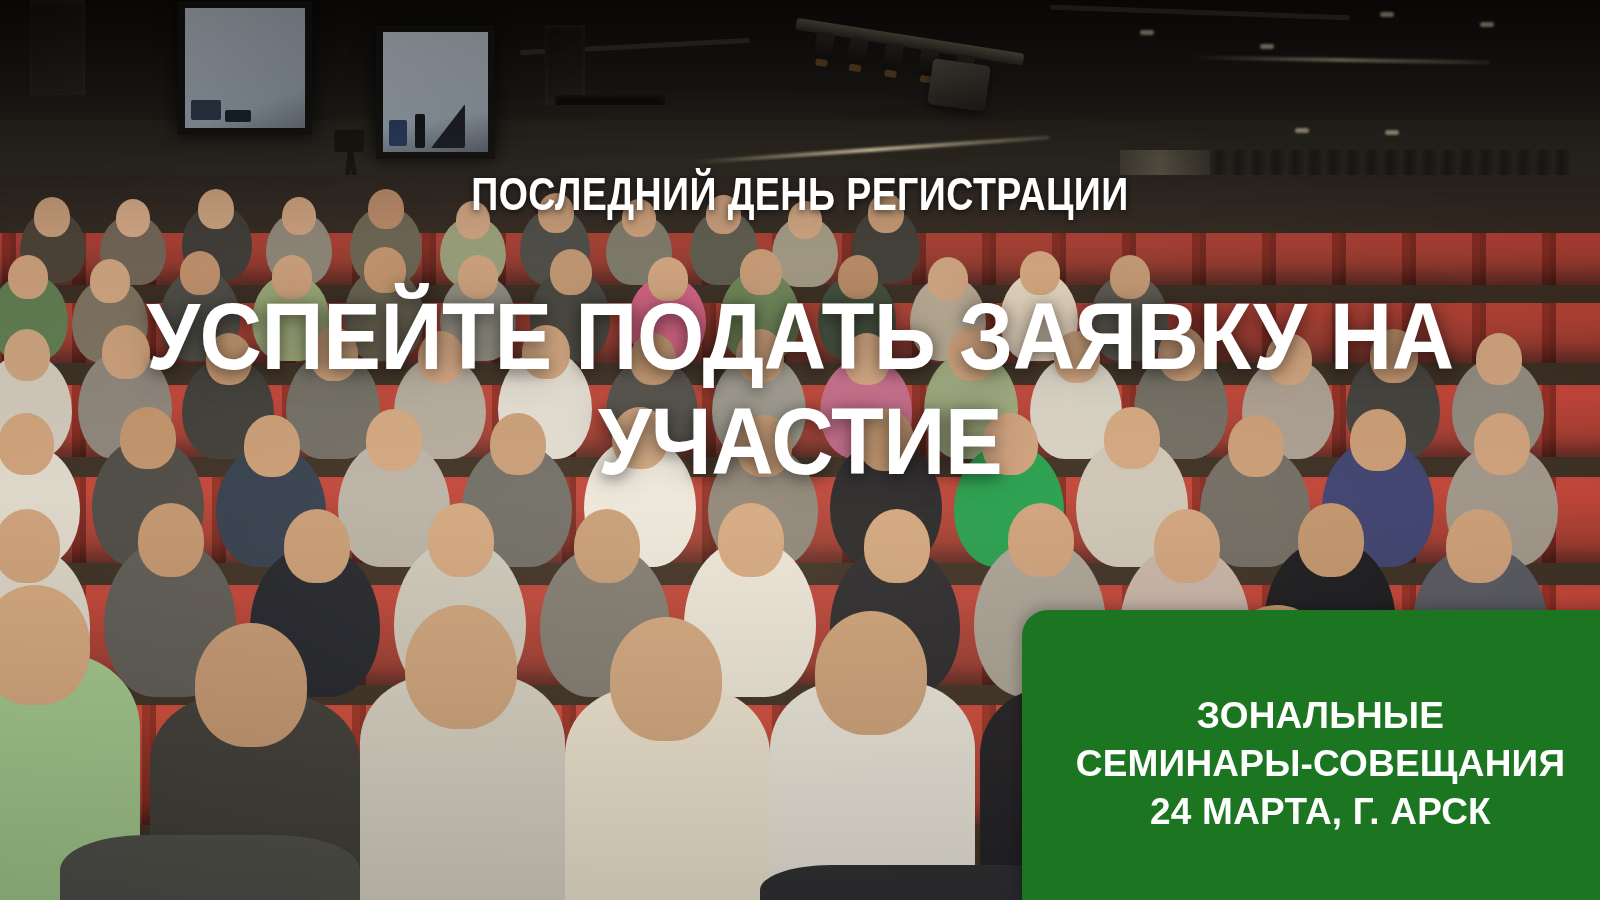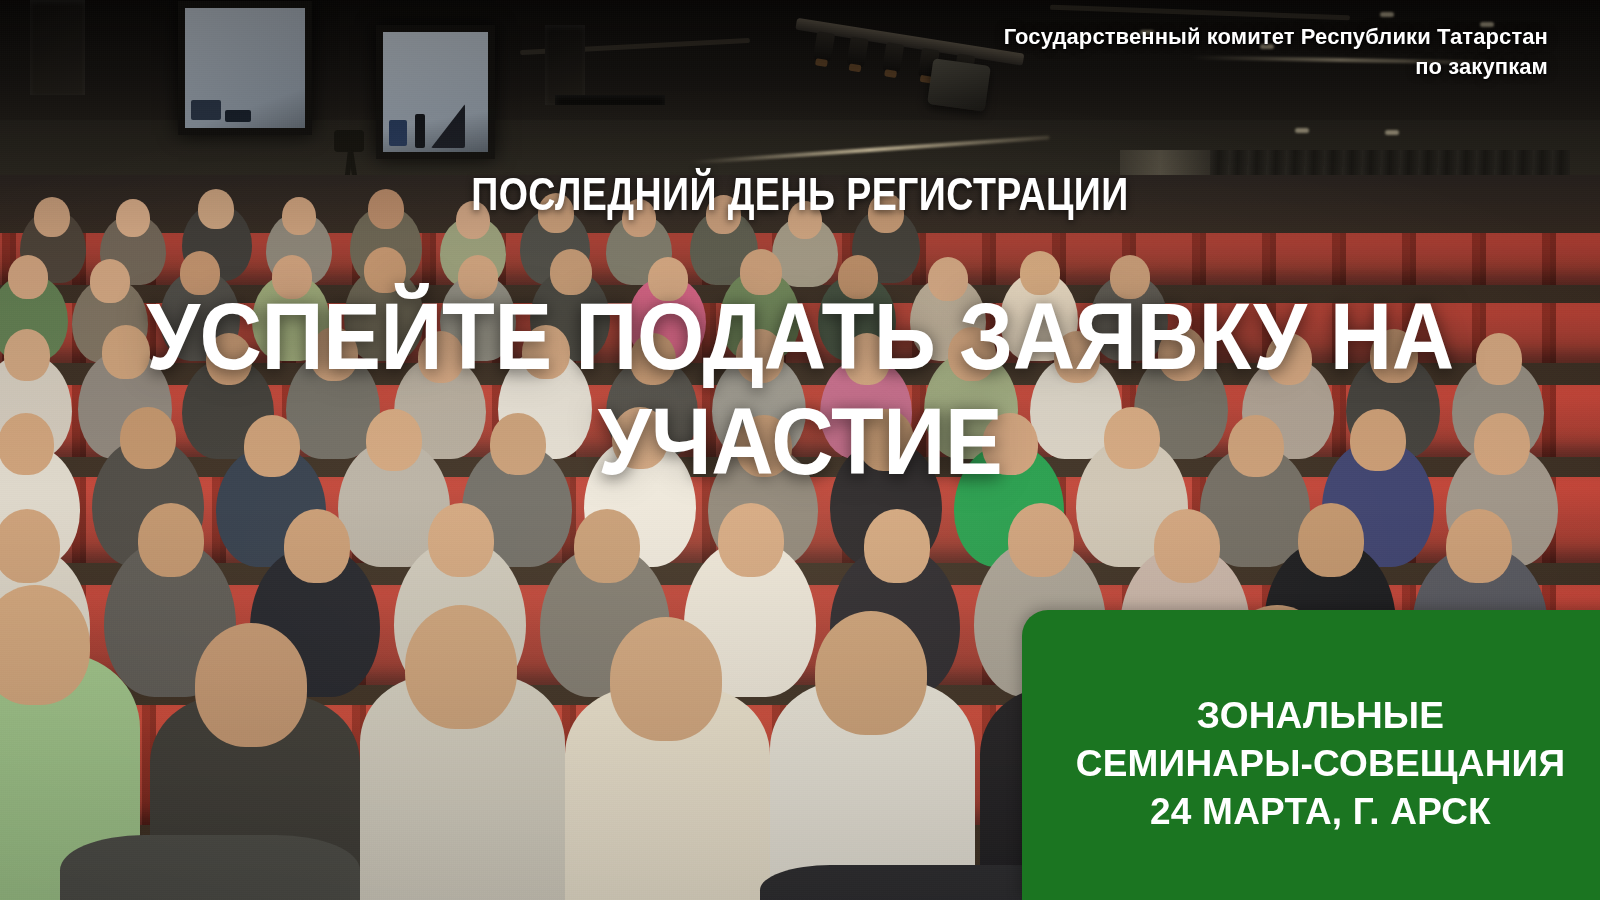--- a/index.html
+++ b/index.html
@@ -531,22 +531,20 @@
       <div class="head" style="left:1428px;top:438px;width:110px;height:122px;background:#c49770;"></div>
 
       <div class="person" style="left:60px;top:660px;width:300px;height:160px;background:#4b4b46;border-radius:28% 28% 0 0 / 22% 22% 0 0;"></div>
       <div class="person" style="left:760px;top:690px;width:320px;height:140px;background:#2a2a2e;border-radius:22% 22% 0 0 / 18% 18% 0 0;"></div>
     </div>
 
     <div class="grade"></div>
     <div class="grain"></div>
   </div>
 
-  <div class="org-title">Государственный комитет Республики Татарстан
-по закупкам</div>
 
   <div class="kicker">ПОСЛЕДНИЙ ДЕНЬ РЕГИСТРАЦИИ</div>
 
   <div class="headline">УСПЕЙТЕ ПОДАТЬ ЗАЯВКУ НА
 УЧАСТИЕ</div>
 
   <div class="green-card">
     <div class="green-card-text">ЗОНАЛЬНЫЕ
 СЕМИНАРЫ-СОВЕЩАНИЯ
 24 МАРТА, Г. АРСК</div>

